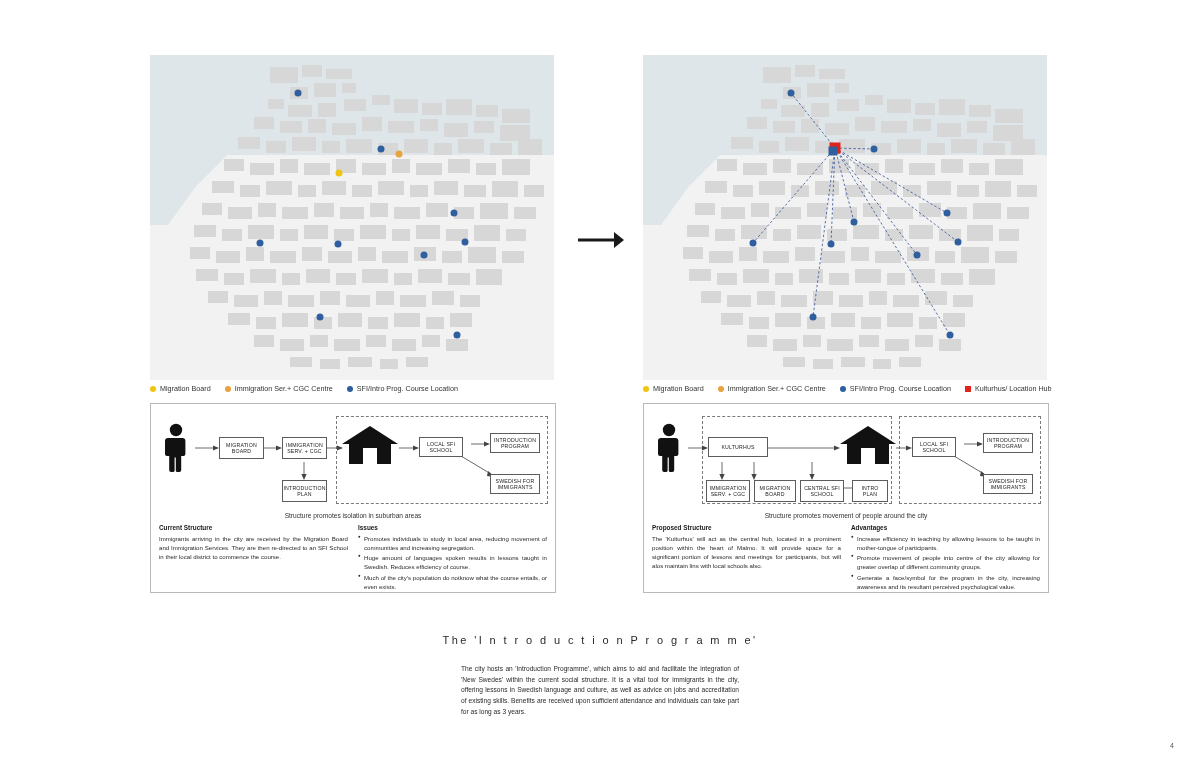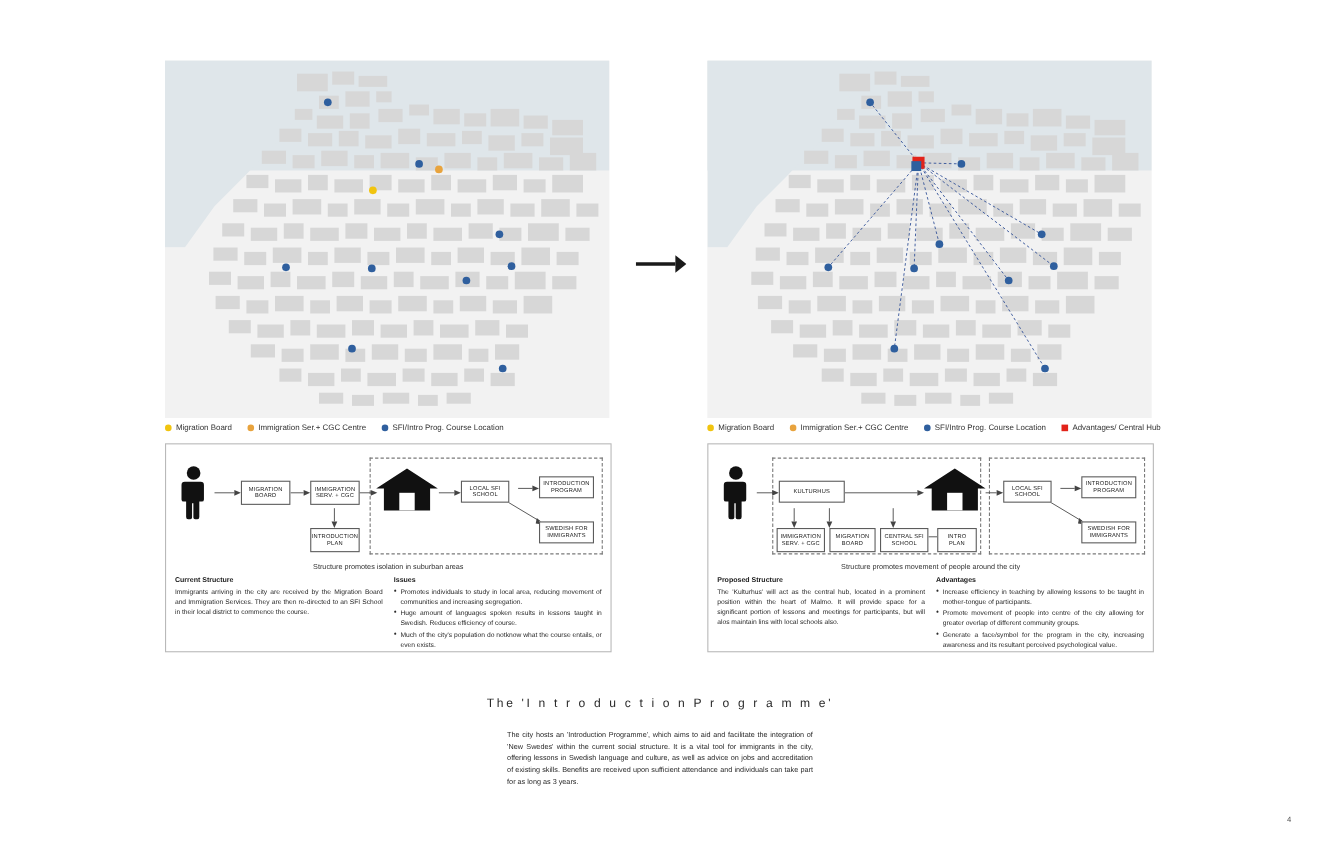--- a/index.html
+++ b/index.html
@@ -597,21 +597,21 @@
     <div class="legend-item">
       <span class="legend-swatch" style="background: rgb(232, 163, 61);"></span>
       <span>Immigration Ser.+ CGC Centre</span>
     </div>
     <div class="legend-item">
       <span class="legend-swatch" style="background: rgb(47, 95, 158);"></span>
       <span>SFI/Intro Prog. Course Location</span>
     </div>
     <div class="legend-item">
       <span class="legend-swatch square" style="background: rgb(226, 35, 26);"></span>
-      <span>Advantages/ Central Hub</span>
+      <span>Kulturhus/ Location Hub</span>
     </div>
   </div>
 
 <div class="diagram-card card-left">
   <div class="flow">
     <svg class="person" style="left:10px; top:18px;" width="30" height="52" viewBox="0 0 30 52">
       <circle cx="15" cy="8" r="6.2" fill="#111"></circle>
       <path d="M8.6 16 h12.8 a3 3 0 0 1 3 3 v13 a2 2 0 0 1 -2 2 h-2.2 v14 a2 2 0 0 1 -2.2 2 h-1.6 a1.6 1.6 0 0 1 -1.6 -1.6 v-13 h-1.2 v13 a1.6 1.6 0 0 1 -1.6 1.6 h-1.6 a2 2 0 0 1 -2.2 -2 v-14 h-2.2 a2 2 0 0 1 -2 -2 v-13 a3 3 0 0 1 3 -3 z" fill="#111"></path>
     </svg>
 

